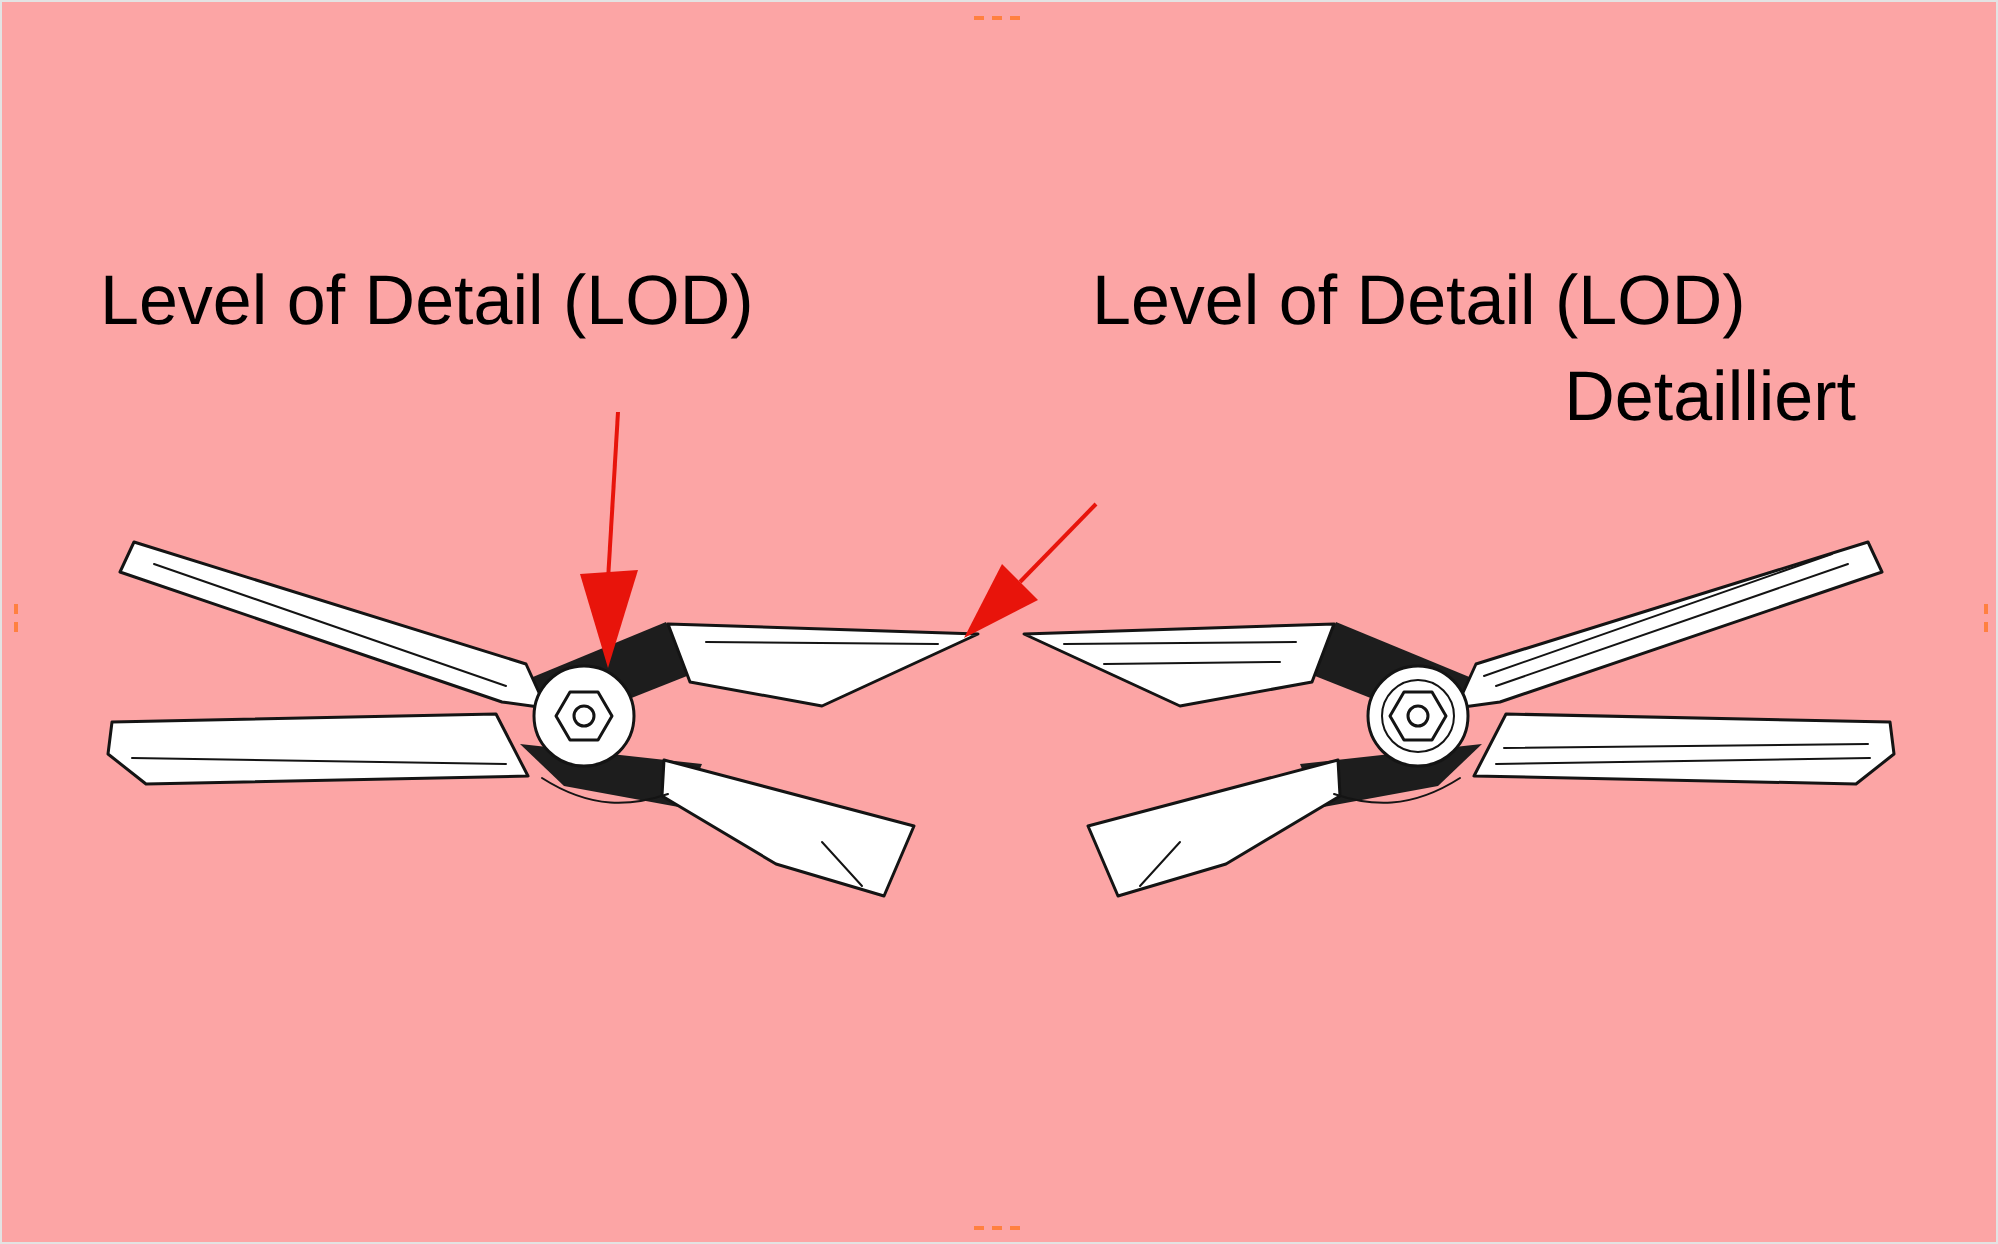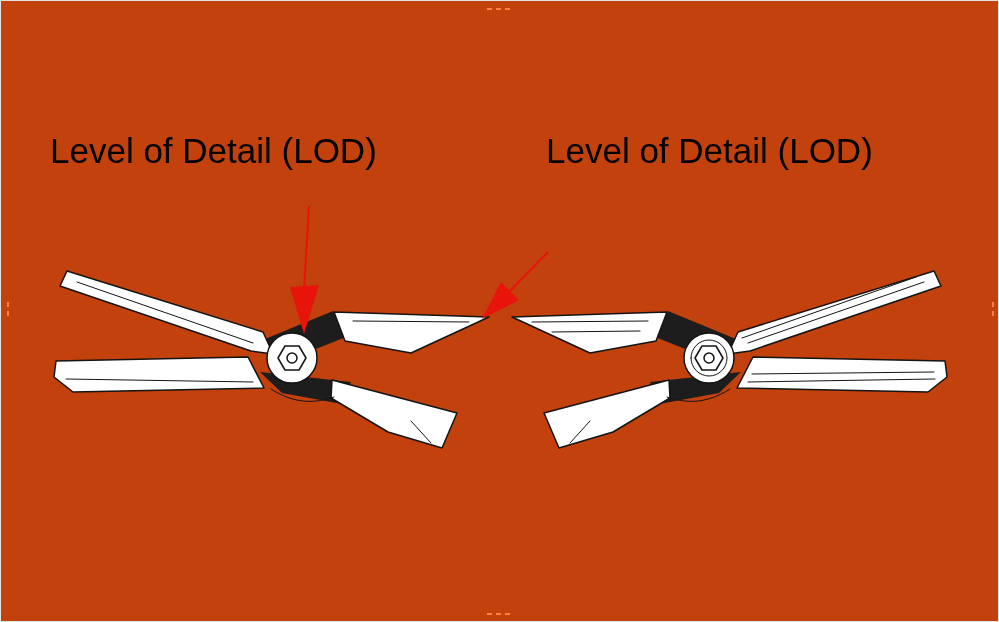--- a/index.html
+++ b/index.html
@@ -5,21 +5,21 @@
   html, body {
     margin: 0;
     padding: 0;
     background: #f2f2f2;
     font-family: "Liberation Sans", sans-serif;
   }
   .canvas {
     position: relative;
     width: 999px;
     height: 622px;
-    background: #c2410c;
+    background: #fca5a5;
     border: 1px solid #e3e3e3;
     box-sizing: border-box;
     overflow: hidden;
   }
   .drawing-svg {
     position: absolute;
     left: 0;
     top: 0;
   }
   .lod-label {
@@ -57,20 +57,21 @@
 <body>
 
 <div class="canvas">
 
   <div class="lod-label left">
     <div class="lod-title">Level of Detail (LOD)</div>
   </div>
 
   <div class="lod-label right">
     <div class="lod-title">Level of Detail (LOD)</div>
+    <div class="lod-subtitle">Detailliert</div>
   </div>
 
   <svg class="drawing-svg" width="999" height="622" viewBox="0 0 999 622">
 
     <line x1="486" y1="8" x2="512" y2="8" stroke-width="2" stroke-dasharray="5 4" stroke="#ff8040"></line>
     <line x1="486" y1="613" x2="512" y2="613" stroke-width="2" stroke-dasharray="5 4" stroke="#ff8040"></line>
     <line x1="7" y1="301" x2="7" y2="319" stroke-width="2" stroke-dasharray="5 4" stroke="#ff8040"></line>
     <line x1="992" y1="301" x2="992" y2="319" stroke-width="2" stroke-dasharray="5 4" stroke="#ff8040"></line>
 
     <g>

